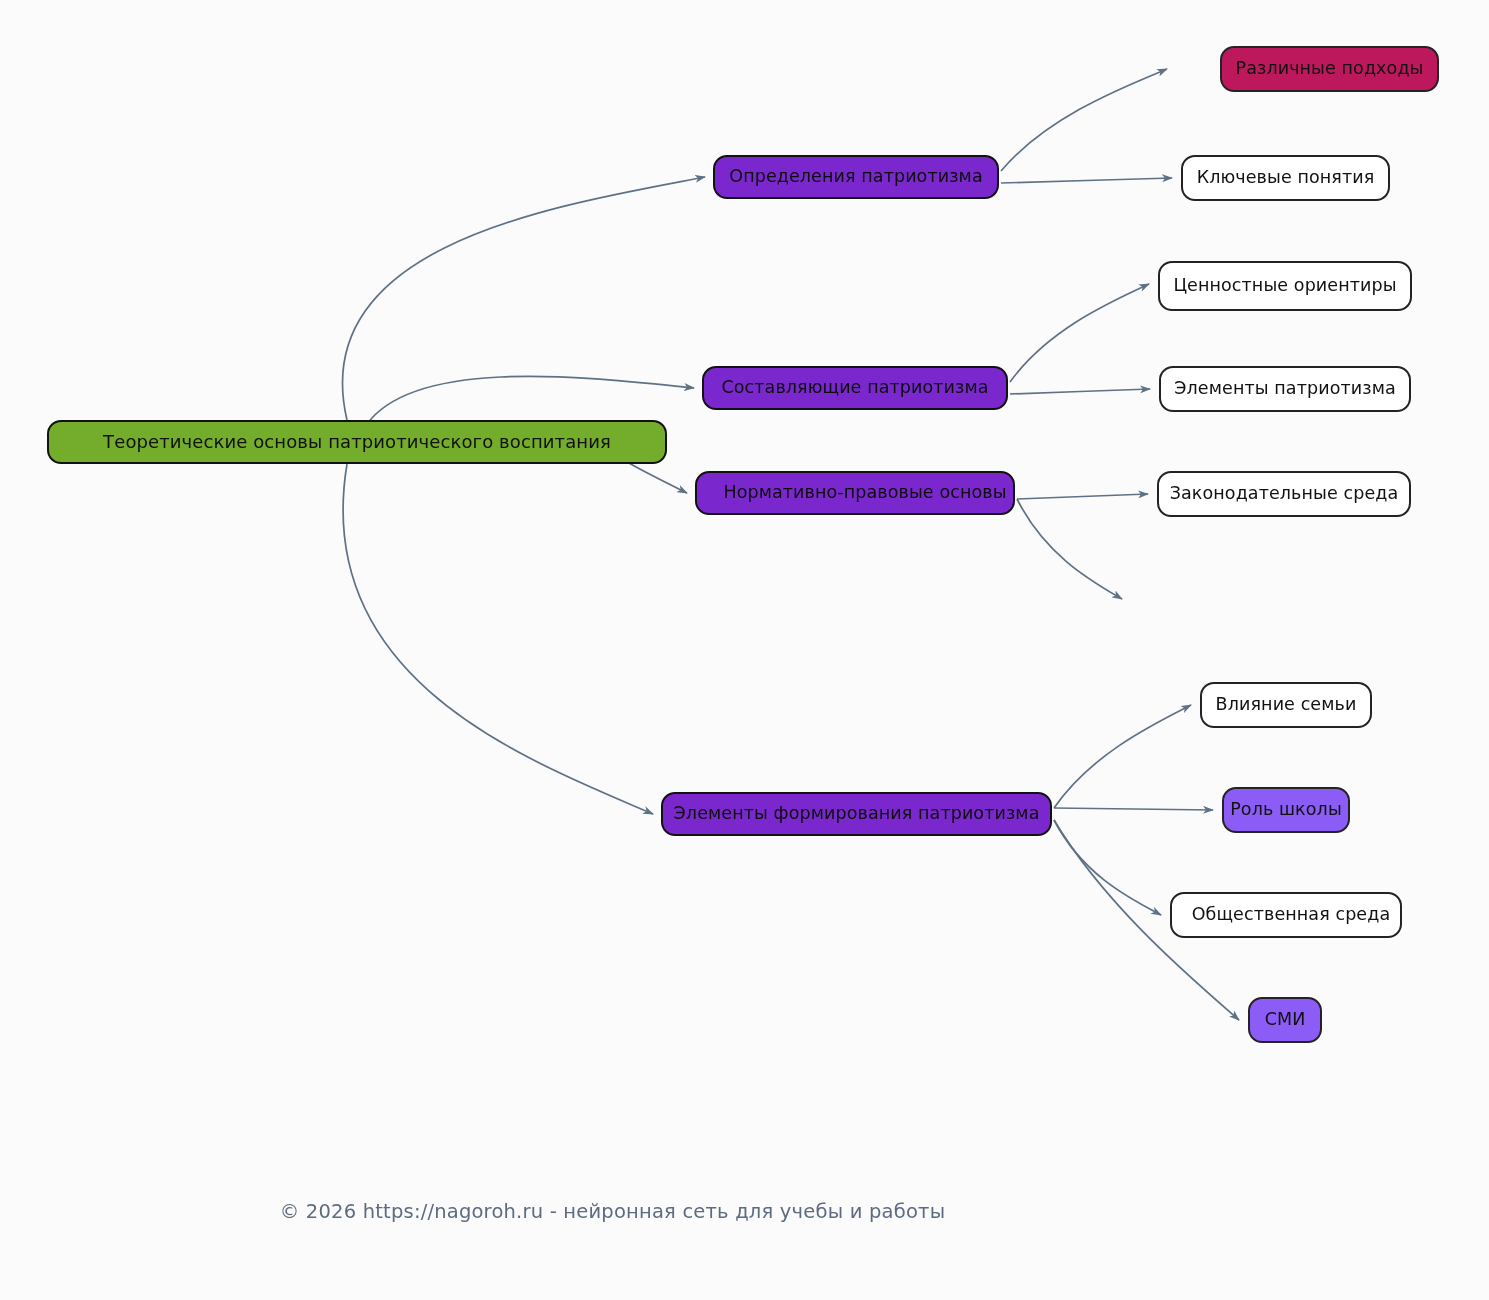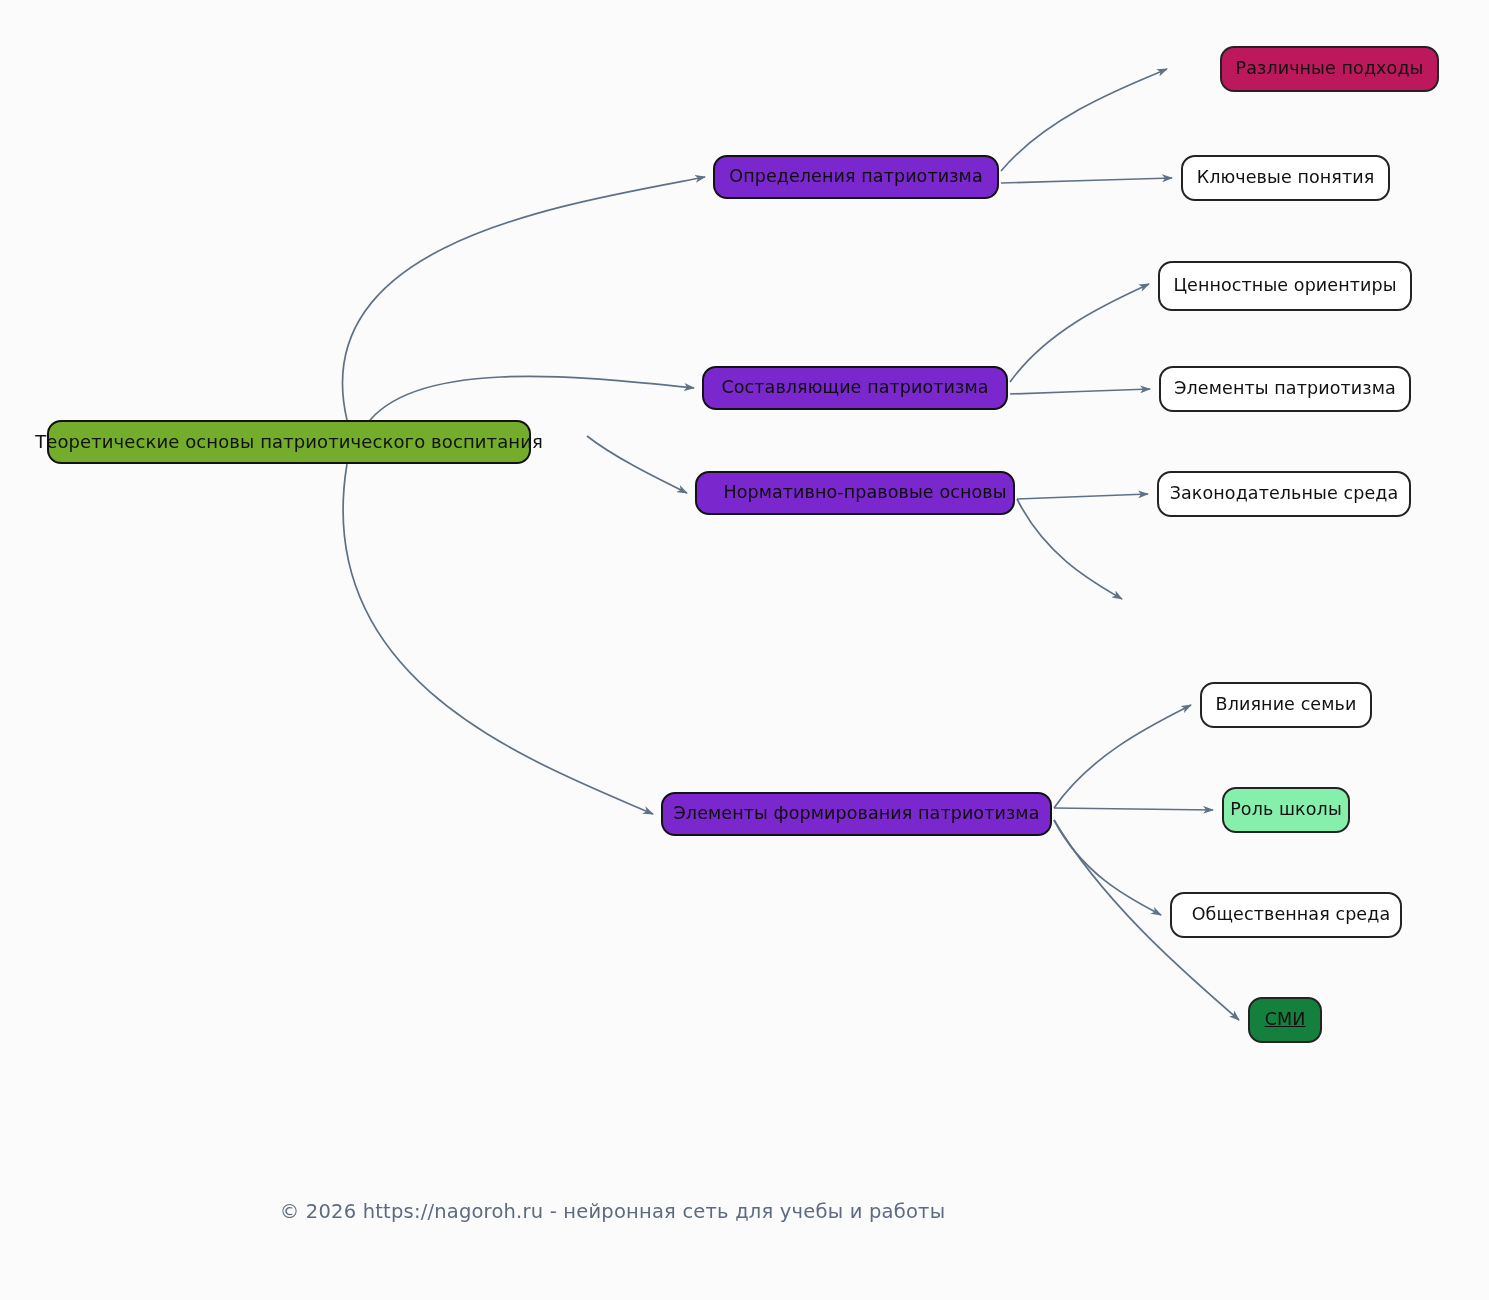--- a/index.html
+++ b/index.html
@@ -121,35 +121,35 @@
         <path d="M 1017 499 C 1053.025 497.625, 1111.975 495.375, 1148 494" marker-end="url(#arrowhead)" stroke="#5f7185" stroke-width="1.7" fill="none"></path>
         <path d="M 1017 499 C 1045.875 556.5, 1093.125 582, 1122 599" marker-end="url(#arrowhead)" stroke="#5f7185" stroke-width="1.7" fill="none"></path>
         <path d="M 347 464 C 311.15 680.25, 526.85 759.75, 653 814" marker-end="url(#arrowhead)" stroke="#5f7185" stroke-width="1.7" fill="none"></path>
         <path d="M 1054 808 C 1091.675 753.675, 1153.325 724.225, 1191 705" marker-end="url(#arrowhead)" stroke="#5f7185" stroke-width="1.7" fill="none"></path>
         <path d="M 1054 808 C 1097.725 808.55, 1169.275 809.45, 1213 810" marker-end="url(#arrowhead)" stroke="#5f7185" stroke-width="1.7" fill="none"></path>
         <path d="M 1054 820 C 1083.425 876.125, 1131.575 899.375, 1161 915" marker-end="url(#arrowhead)" stroke="#5f7185" stroke-width="1.7" fill="none"></path>
         <path d="M 1054 820 C 1104.875 905, 1188.125 975.5, 1239 1020" marker-end="url(#arrowhead)" stroke="#5f7185" stroke-width="1.7" fill="none"></path>
       </g>
   </svg>
 
-  <div class="node root" style="left: 47px; top: 420px; width: 484px; height: 44px; background: rgb(116, 172, 43); text-align: center;">Теоретические основы патриотического воспитания</div>
+  <div class="node root" style="left: 47px; top: 420px; width: 620px; height: 44px; background: rgb(116, 172, 43); text-align: center;">Теоретические основы патриотического воспитания</div>
 
   <div class="node branch" style="left: 713px; top: 155px; width: 286px; height: 44px; background: rgb(122, 40, 206);">Определения патриотизма</div>
   <div class="node leaf" style="left: 1176px; top: 46px; width: 219px; height: 46px; background: #be185d; margin-left: 44px;">Различные подходы</div>
   <div class="node leaf" style="left: 1181px; top: 155px; width: 209px; height: 46px; background: rgb(255, 255, 255);">Ключевые понятия</div>
 
   <div class="node branch" style="left: 702px; top: 366px; width: 306px; height: 44px; background: rgb(122, 40, 206);">Составляющие патриотизма</div>
   <div class="node leaf" style="left: 1158px; top: 261px; width: 254px; height: 50px; background: rgb(255, 255, 255);">Ценностные ориентиры</div>
   <div class="node leaf" style="left: 1159px; top: 366px; width: 252px; height: 46px; background: rgb(255, 255, 255);">Элементы патриотизма</div>
 
   <div class="node branch" style="left: 695px; top: 471px; width: 320px; height: 44px; background: rgb(122, 40, 206); padding-left: 34px;">Нормативно-правовые основы</div>
   <div class="node leaf" style="left: 1157px; top: 471px; width: 254px; height: 46px; background: rgb(255, 255, 255);">Законодательные среда</div>
 
   <div class="node branch" style="left: 661px; top: 792px; width: 391px; height: 44px; background: rgb(122, 40, 206);">Элементы формирования патриотизма</div>
   <div class="node leaf" style="left: 1200px; top: 682px; width: 172px; height: 46px; background: rgb(255, 255, 255);">Влияние семьи</div>
-  <div class="node leaf" style="left: 1222px; top: 787px; width: 128px; height: 46px; background: #86efac;">Роль школы</div>
+  <div class="node leaf" style="left: 1222px; top: 787px; width: 128px; height: 46px; background: #8b5cf6;">Роль школы</div>
   <div class="node leaf" style="left: 1170px; top: 892px; width: 232px; height: 46px; background: rgb(255, 255, 255); padding-left: 24px;">Общественная среда</div>
-  <div class="node leaf" style="left: 1248px; top: 997px; width: 74px; height: 46px; background: #15803d; text-decoration: underline;">СМИ</div>
+  <div class="node leaf" style="left: 1248px; top: 997px; width: 74px; height: 46px; background: #8b5cf6;">СМИ</div>
 
 
   <div class="footer-text">© 2026 https://nagoroh.ru - нейронная сеть для учебы и работы</div>
 
 </div>
 
 </body></html>

